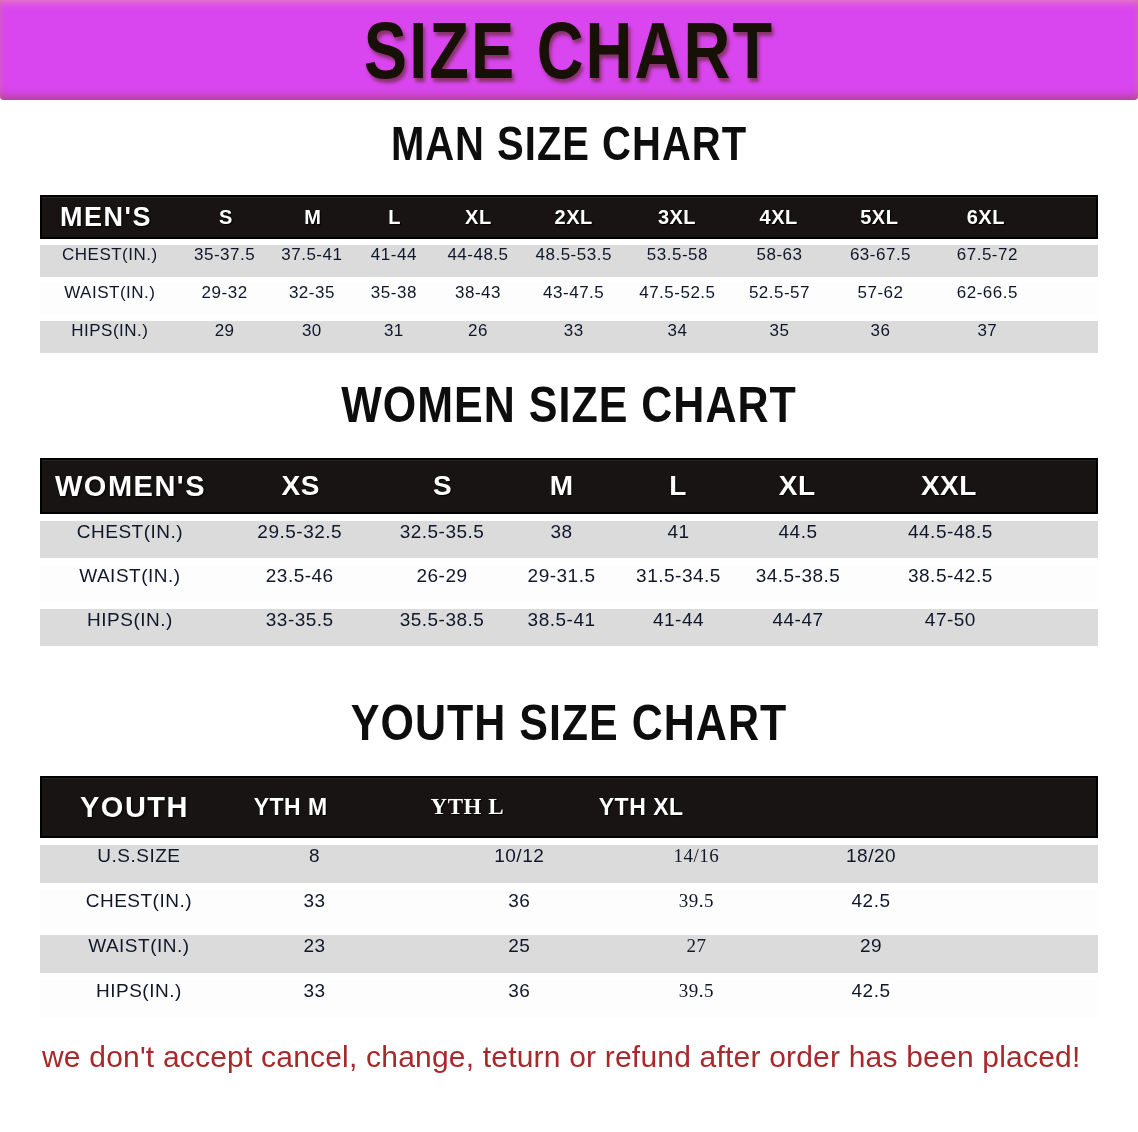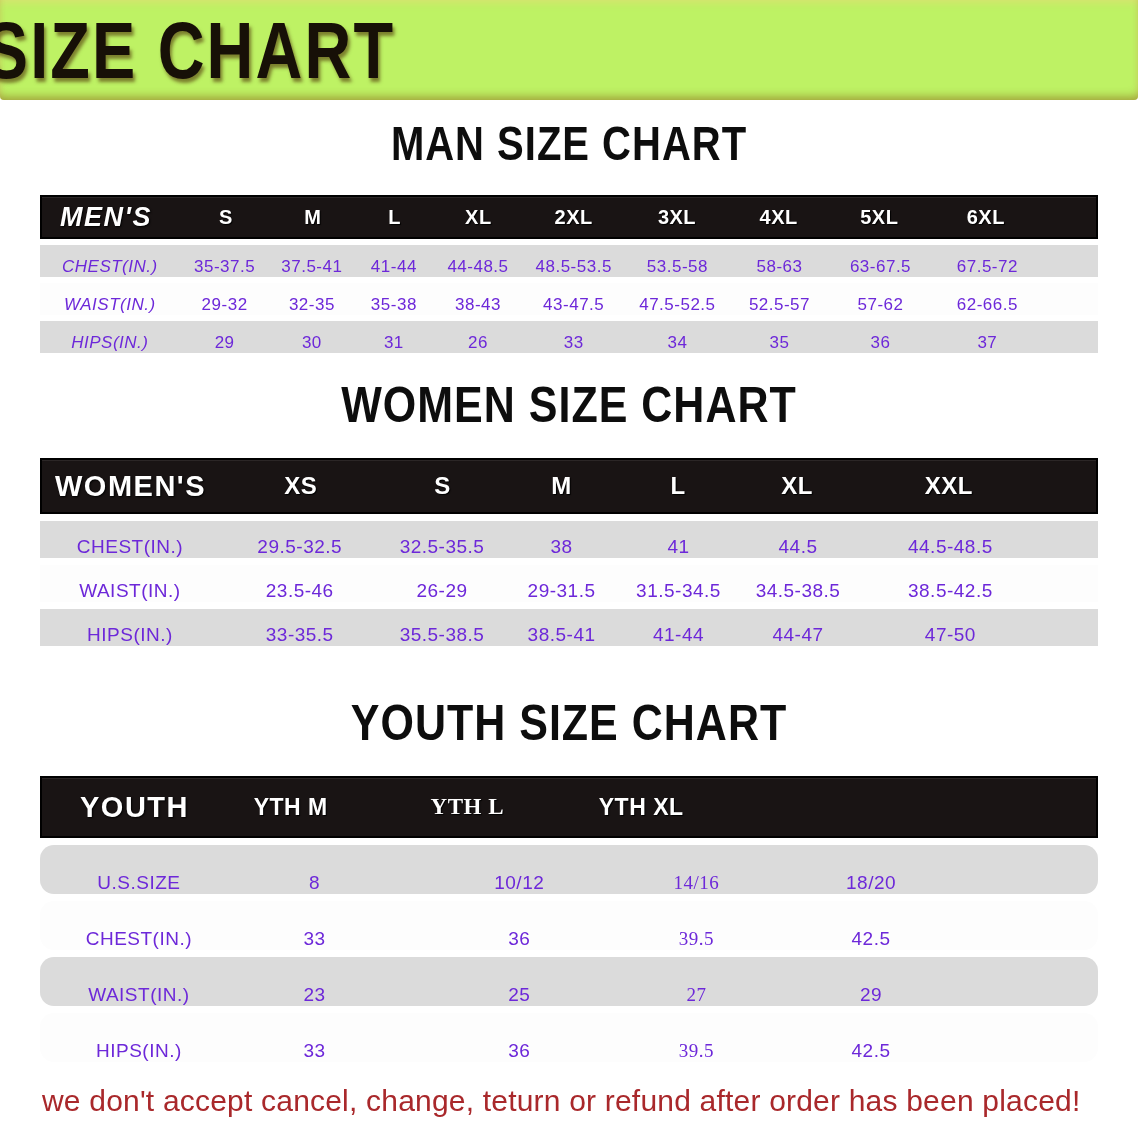--- a/index.html
+++ b/index.html
@@ -1,22 +1,22 @@
 <!DOCTYPE html>
 <html><head>
 <meta charset="utf-8">
 <style>
   * { margin:0; padding:0; box-sizing:border-box; }
   body { font-family:"Liberation Sans", sans-serif; background:#ffffff; }
   .page { width:1138px; height:1132px; background:#ffffff; overflow:hidden; position:relative; }
 
   
   .banner {
-    width:100%; height:100px; background:#bef264;
-    display:flex; align-items:center; justify-content:flex-start;
+    width:100%; height:100px; background:#d946ef;
+    display:flex; align-items:center; justify-content:center;
     border-radius:0 0 4px 4px;
     box-shadow: inset 0 -7px 10px -4px rgba(120,60,0,.45), inset 0 4px 8px -2px rgba(255,205,130,.45);
   }
   .banner-title {
     font-size:60px; font-weight:800; letter-spacing:2px; color:#171007;
     transform:scale(1.08,1.34); text-shadow:2px 3px 3px rgba(70,35,0,.55);
     white-space:nowrap;
   }
 
   
@@ -28,45 +28,45 @@
   .women-heading { font-size:43px; margin:27px 0 29px; }
   .youth-heading { font-size:43px; margin:52px 0 29px; }
 
   
   .tbl { width:1058px; margin:0 auto; }
   .thead {
     display:flex; align-items:center;
     background:#191414; border:2px solid #000; color:#fff;
     box-shadow: inset 0 1px 0 rgba(255,255,255,.08);
   }
-  .trow { display:flex; align-items:flex-end; color:#6d28d9; }
+  .trow { display:flex; align-items:flex-start; color:#0f172a; }
   .gray  { background:#DBDBDB; }
   .white { background:#FDFDFD; }
   .cell { text-align:center; letter-spacing:.5px; }
   .corner { text-align:left; padding-left:18px; font-weight:800; letter-spacing:1.5px;
             text-shadow:1px 1px 2px #000; }
   .size { font-weight:600; text-shadow:1px 1px 1px #000; }
 
   .men .thead { height:44px; }
   .men .thead .corner { font-size:27px; }
   .men .thead .size   { font-size:20px; }
   .men .trow  { height:32px; margin-top:6px; font-size:17px; }
 
   .women .thead { height:56px; }
   .women .thead .corner { font-size:29px;padding-left:13px; }
-  .women .thead .size   { font-size:24px; }
+  .women .thead .size   { font-size:28px; }
   .women .trow  { height:37px; margin-top:7px; font-size:19px; }
 
   .youth .thead { height:62px; }
   .youth .thead .corner { font-size:29px; }
   .youth .thead .size   { font-size:23px; }
-  .youth .trow  { height:49px; margin-top:7px; font-size:19px;border-radius:14px; }
-
-  
-  .m-c0{width:13.2%;font-style:italic;} .m-c1{width:8.5%;} .m-c2{width:8%;} .m-c3{width:7.5%;} .m-c4{width:8.4%;}
+  .youth .trow  { height:38px; margin-top:7px; font-size:19px; }
+
+  
+  .m-c0{width:13.2%;} .m-c1{width:8.5%;} .m-c2{width:8%;} .m-c3{width:7.5%;} .m-c4{width:8.4%;}
   .m-c5{width:9.7%;} .m-c6{width:9.9%;} .m-c7{width:9.4%;} .m-c8{width:9.7%;} .m-c9{width:10.5%;}
   
   .w-c0{width:17%;} .w-c1{width:15.1%;} .w-c2{width:11.8%;} .w-c3{width:10.8%;}
   .w-c4{width:11.3%;} .w-c5{width:11.3%;} .w-c6{width:17.5%;}
   
   .y-c0{width:15.1%;padding-left:38px;} .y-c1{width:21.7%;} .y-c2{width:17%;} .y-c3{width:16.5%;font-family:Liberation Serif, serif;} .y-c4{width:16.5%;}
 
   
   .disclaimer { margin:19px 0 0 42px; color:#A9282B; font-size:30px; line-height:40px; letter-spacing:.2px; }
 </style>

